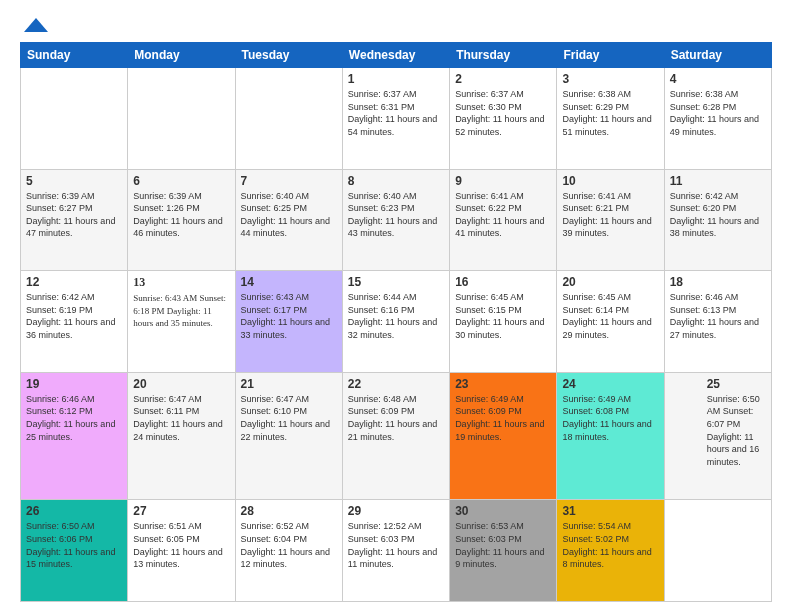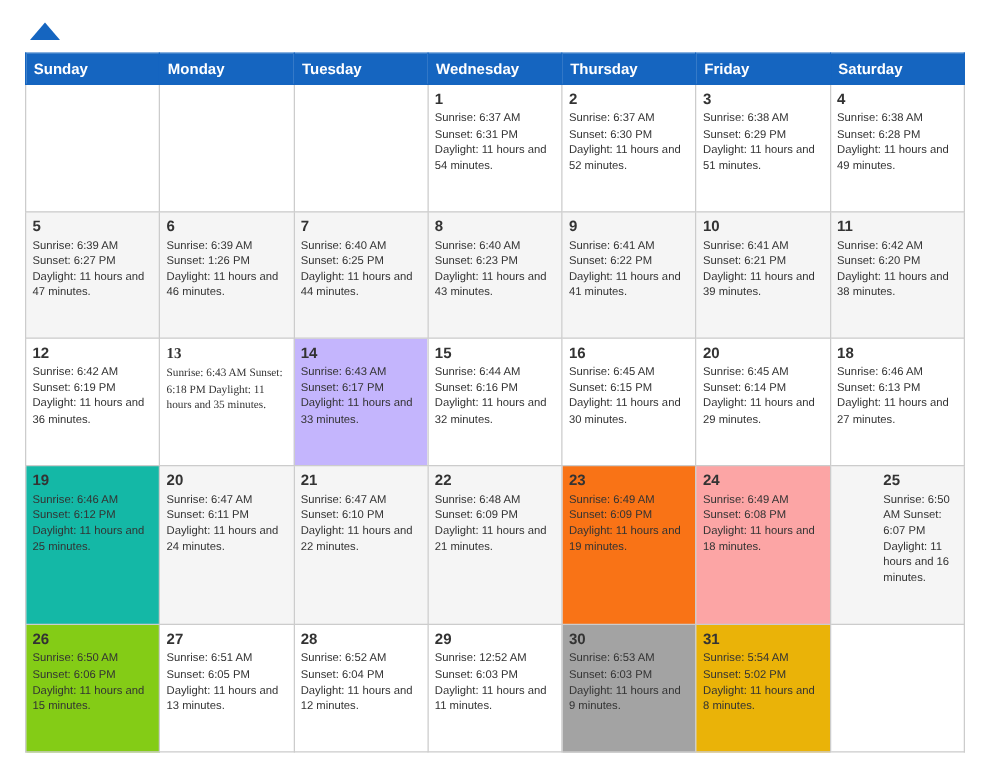--- a/index.html
+++ b/index.html
@@ -272,21 +272,21 @@
           </td>
           <td style="background-color: rgb(255, 255, 255);">
             <span class="day-number">18</span>
             <div class="day-detail">Sunrise: 6:46 AM
 Sunset: 6:13 PM
 Daylight: 11 hours
 and 27 minutes.</div>
           </td>
         </tr>
         <tr>
-          <td style="background-color: #14b8a6;">
+          <td style="background-color: #f0abfc;">
             <span class="day-number">19</span>
             <div class="day-detail">Sunrise: 6:46 AM
 Sunset: 6:12 PM
 Daylight: 11 hours
 and 25 minutes.</div>
           </td>
           <td style="background-color: rgb(245, 245, 245);">
             <span class="day-number">20</span>
             <div class="day-detail">Sunrise: 6:47 AM
 Sunset: 6:11 PM
@@ -307,37 +307,37 @@
 Daylight: 11 hours
 and 21 minutes.</div>
           </td>
           <td style="background-color: #f97316;">
             <span class="day-number">23</span>
             <div class="day-detail">Sunrise: 6:49 AM
 Sunset: 6:09 PM
 Daylight: 11 hours
 and 19 minutes.</div>
           </td>
-          <td style="background-color: #fca5a5;">
+          <td style="background-color: #5eead4;">
             <span class="day-number">24</span>
             <div class="day-detail">Sunrise: 6:49 AM
 Sunset: 6:08 PM
 Daylight: 11 hours
 and 18 minutes.</div>
           </td>
           <td style="background-color: rgb(245, 245, 245); padding-left: 42px;">
             <span class="day-number">25</span>
             <div class="day-detail">Sunrise: 6:50 AM
 Sunset: 6:07 PM
 Daylight: 11 hours
 and 16 minutes.</div>
           </td>
         </tr>
         <tr>
-          <td style="background-color: #84cc16;">
+          <td style="background-color: #14b8a6;">
             <span class="day-number">26</span>
             <div class="day-detail">Sunrise: 6:50 AM
 Sunset: 6:06 PM
 Daylight: 11 hours
 and 15 minutes.</div>
           </td>
           <td style="background-color: rgb(255, 255, 255);">
             <span class="day-number">27</span>
             <div class="day-detail">Sunrise: 6:51 AM
 Sunset: 6:05 PM

